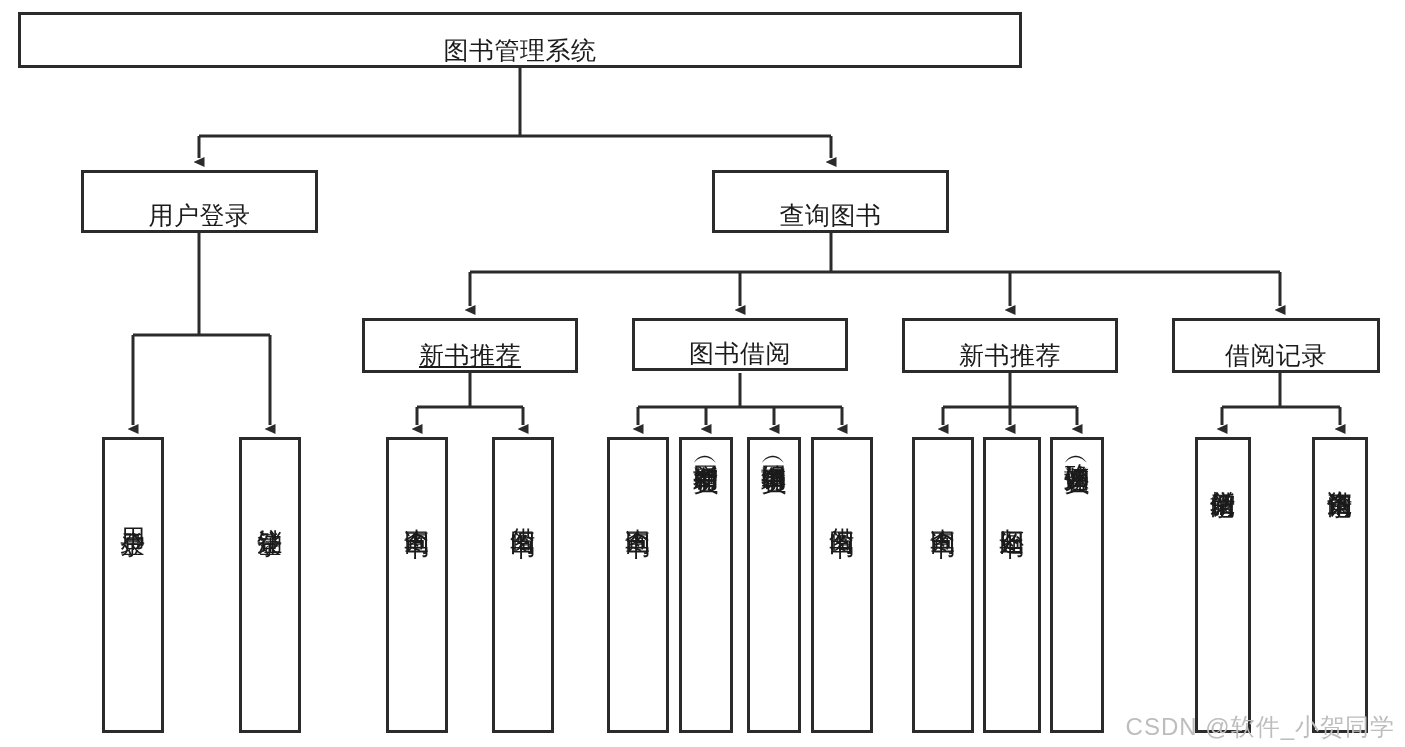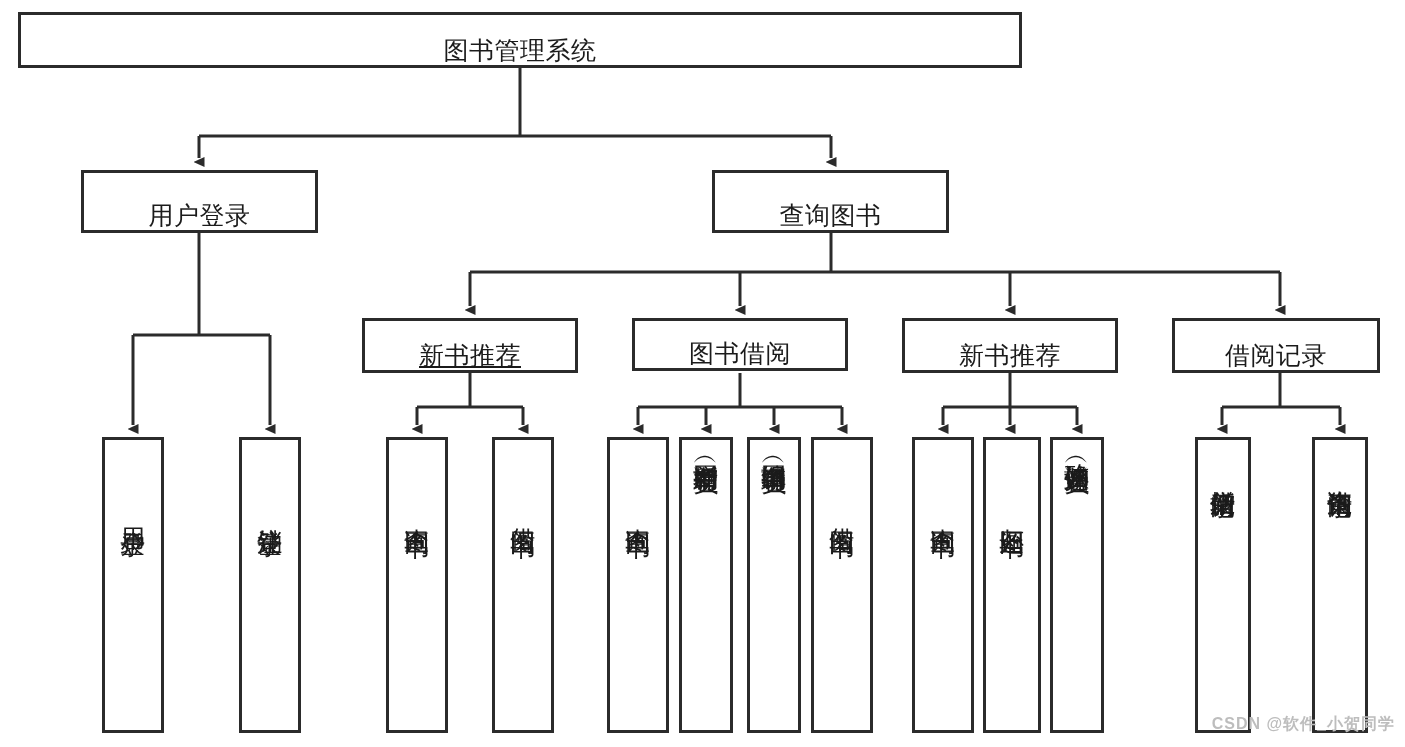--- a/index.html
+++ b/index.html
@@ -59,27 +59,26 @@
     letter-spacing: 2px;
     white-space: nowrap;
     text-align: left;
   }
   .node.vertical.tall .label {
     letter-spacing: 1px;
   }
   #watermark {
     position: absolute;
     right: 10px;
-    bottom: 12px;
-    font-size: 16px;
+    bottom: 4px;
+    font-size: 24px;
     color: #bdbdbd;
     letter-spacing: 1px;
     white-space: nowrap;
     user-select: none;
-    font-weight: bold;
   }
 </style>
 </head>
 <body>
 
 <div id="diagram-root">
 
   <svg class="connectors" viewBox="0 0 1405 747" xmlns="http://www.w3.org/2000/svg">
     <defs>
       <marker id="arrow" markerWidth="10" markerHeight="11" refX="1" refY="5.5" orient="auto" markerUnits="userSpaceOnUse">

